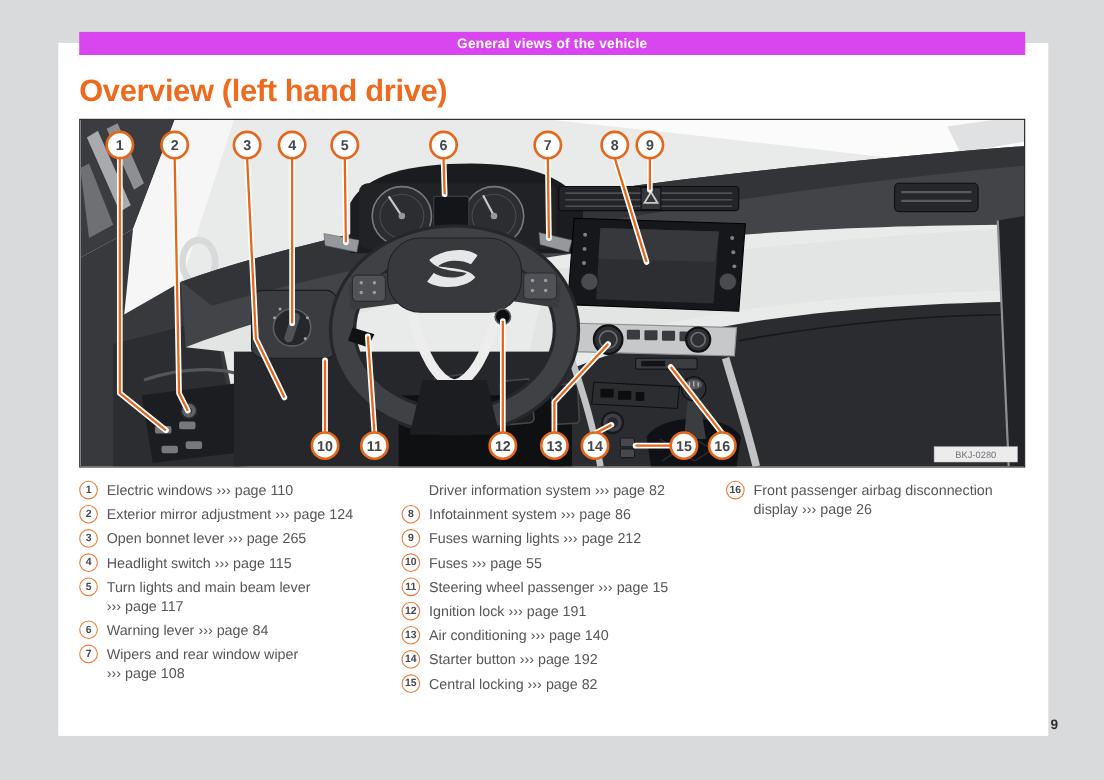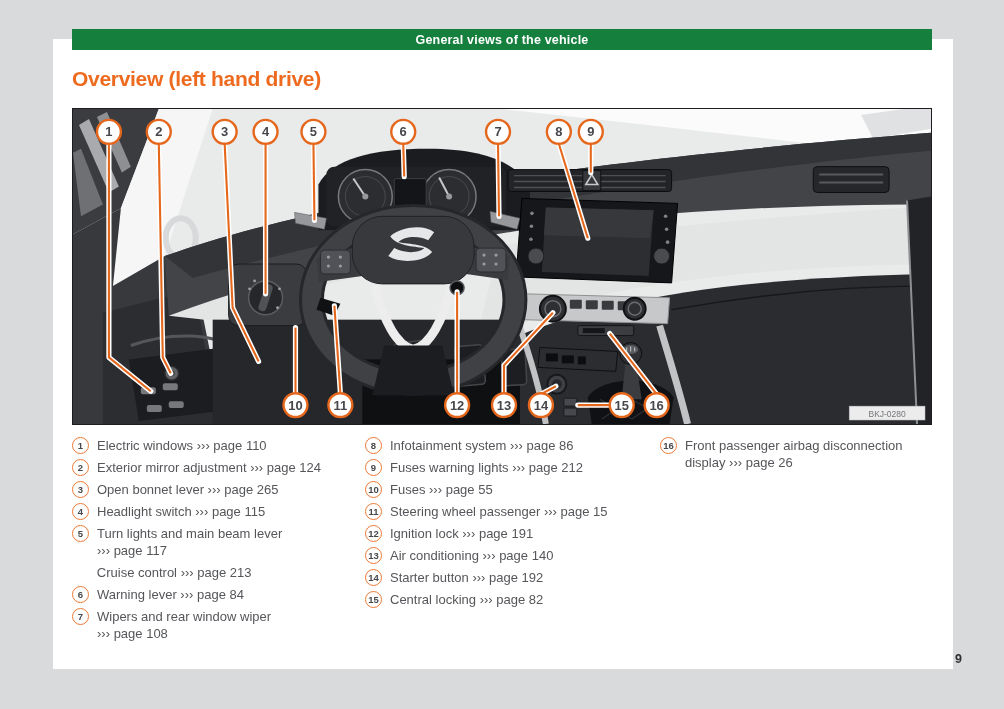--- a/index.html
+++ b/index.html
@@ -8,27 +8,27 @@
     background:#d9dadb;
     font-family:"Liberation Sans", sans-serif;
     -webkit-font-smoothing:antialiased;
   }
   .page{
     position:absolute;left:53px;top:39px;width:900px;height:630px;
     background:#ffffff;
   }
   .header-bar{
     position:absolute;left:72px;top:29px;width:860px;height:21px;
-    background:#15803d;color:#ffffff;
+    background:#d946ef;color:#ffffff;
     display:flex;align-items:center;justify-content:center;
     font-size:12.5px;font-weight:bold;letter-spacing:.2px;
   }
   .page-title{
     position:absolute;left:72px;top:67px;
-    color:#ee6a1e;font-size:21px;font-weight:bold;letter-spacing:-0.3px;
+    color:#ee6a1e;font-size:28px;font-weight:bold;letter-spacing:-0.3px;
   }
   .figure{
     position:absolute;left:72px;top:108px;width:860px;height:317px;
     border:1px solid #1d1d1f;box-sizing:border-box;background:#e9eaea;
   }
   .figure svg{display:block;width:100%;height:100%;}
   .legend{
     position:absolute;left:72px;top:437px;width:870px;
     font-size:13px;line-height:17px;color:#55565a;
   }
@@ -367,35 +367,35 @@
     </div>
     <div class="lg-row">
       <span class="badge">4</span>
       <span class="lg-text"><span>Headlight switch</span> <span class="ref"><span>›››</span> <span>page 115</span></span></span>
     </div>
     <div class="lg-row">
       <span class="badge">5</span>
       <span class="lg-text"><span>Turn lights and main beam lever</span> <span class="ref"><span>›››</span> <span>page 117</span></span></span>
     </div>
     <div class="lg-row">
-      <span class="badge-spacer"></span>
-      <span class="lg-text"><span>Cruise control</span> <span class="ref"><span>›››</span> <span>page 213</span></span></span>
-    </div>
-    <div class="lg-row">
       <span class="badge">6</span>
       <span class="lg-text"><span>Warning lever</span> <span class="ref"><span>›››</span> <span>page 84</span></span></span>
     </div>
     <div class="lg-row">
       <span class="badge">7</span>
       <span class="lg-text"><span>Wipers and rear window wiper</span> <span class="ref"><span>›››</span> <span>page 108</span></span></span>
     </div>
   </div>
 
   <div class="lcol lcol2">
     <div class="lg-row">
+      <span class="badge-spacer"></span>
+      <span class="lg-text"><span>Driver information system</span> <span class="ref"><span>›››</span> <span>page 82</span></span></span>
+    </div>
+    <div class="lg-row">
       <span class="badge">8</span>
       <span class="lg-text"><span>Infotainment system</span> <span class="ref"><span>›››</span> <span>page 86</span></span></span>
     </div>
     <div class="lg-row">
       <span class="badge">9</span>
       <span class="lg-text"><span>Fuses warning lights</span> <span class="ref"><span>›››</span> <span>page 212</span></span></span>
     </div>
     <div class="lg-row">
       <span class="badge">10</span>
       <span class="lg-text"><span>Fuses</span> <span class="ref"><span>›››</span> <span>page 55</span></span></span>

